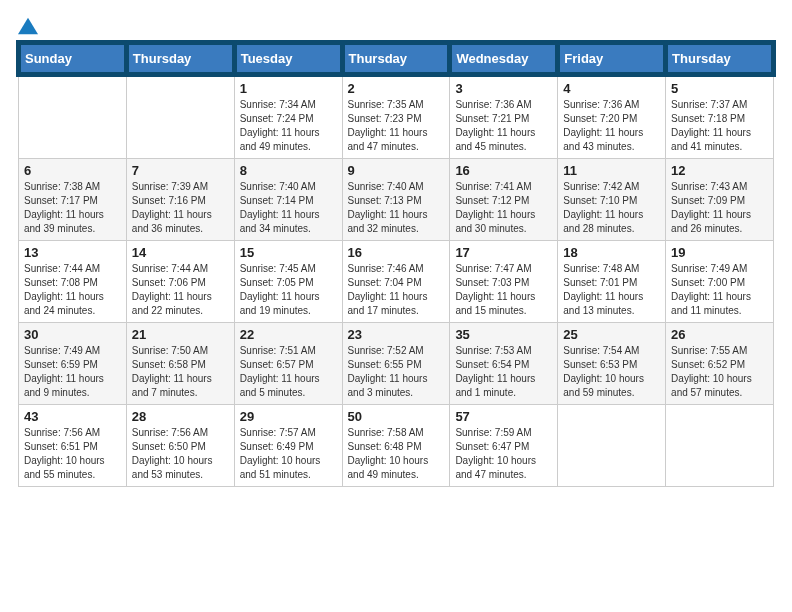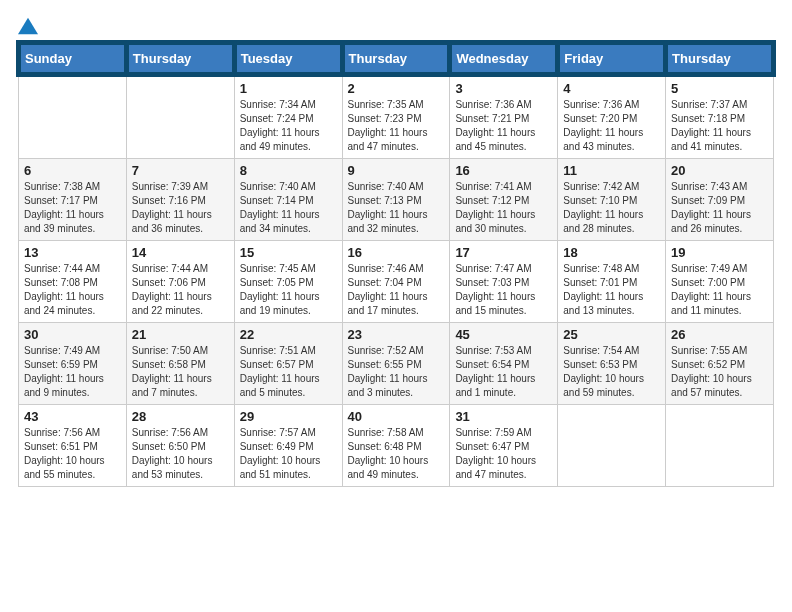--- a/index.html
+++ b/index.html
@@ -163,21 +163,21 @@
         </td>
         <td>
           <span class="day-number">16</span>
           <div class="cell-info">Sunrise: 7:41 AM<br>Sunset: 7:12 PM<br>Daylight: 11 hours and 30 minutes.</div>
         </td>
         <td>
           <span class="day-number">11</span>
           <div class="cell-info">Sunrise: 7:42 AM<br>Sunset: 7:10 PM<br>Daylight: 11 hours and 28 minutes.</div>
         </td>
         <td>
-          <span class="day-number">20</span>
+          <span class="day-number">12</span>
           <div class="cell-info">Sunrise: 7:43 AM<br>Sunset: 7:09 PM<br>Daylight: 11 hours and 26 minutes.</div>
         </td>
       </tr>
       <tr>
         <td>
           <span class="day-number">13</span>
           <div class="cell-info">Sunrise: 7:44 AM<br>Sunset: 7:08 PM<br>Daylight: 11 hours and 24 minutes.</div>
         </td>
         <td>
           <span class="day-number">14</span>
@@ -215,21 +215,21 @@
         </td>
         <td>
           <span class="day-number">22</span>
           <div class="cell-info">Sunrise: 7:51 AM<br>Sunset: 6:57 PM<br>Daylight: 11 hours and 5 minutes.</div>
         </td>
         <td>
           <span class="day-number">23</span>
           <div class="cell-info">Sunrise: 7:52 AM<br>Sunset: 6:55 PM<br>Daylight: 11 hours and 3 minutes.</div>
         </td>
         <td>
-          <span class="day-number">45</span>
+          <span class="day-number">35</span>
           <div class="cell-info">Sunrise: 7:53 AM<br>Sunset: 6:54 PM<br>Daylight: 11 hours and 1 minute.</div>
         </td>
         <td>
           <span class="day-number">25</span>
           <div class="cell-info">Sunrise: 7:54 AM<br>Sunset: 6:53 PM<br>Daylight: 10 hours and 59 minutes.</div>
         </td>
         <td>
           <span class="day-number">26</span>
           <div class="cell-info">Sunrise: 7:55 AM<br>Sunset: 6:52 PM<br>Daylight: 10 hours and 57 minutes.</div>
         </td>
@@ -241,24 +241,24 @@
         </td>
         <td>
           <span class="day-number">28</span>
           <div class="cell-info">Sunrise: 7:56 AM<br>Sunset: 6:50 PM<br>Daylight: 10 hours and 53 minutes.</div>
         </td>
         <td>
           <span class="day-number">29</span>
           <div class="cell-info">Sunrise: 7:57 AM<br>Sunset: 6:49 PM<br>Daylight: 10 hours and 51 minutes.</div>
         </td>
         <td>
-          <span class="day-number">40</span>
+          <span class="day-number">50</span>
           <div class="cell-info">Sunrise: 7:58 AM<br>Sunset: 6:48 PM<br>Daylight: 10 hours and 49 minutes.</div>
         </td>
         <td>
-          <span class="day-number">31</span>
+          <span class="day-number">57</span>
           <div class="cell-info">Sunrise: 7:59 AM<br>Sunset: 6:47 PM<br>Daylight: 10 hours and 47 minutes.</div>
         </td>
         <td class="empty-cell"></td>
         <td class="empty-cell"></td>
       </tr>
     </tbody>
 </table>
 
 </body></html>

